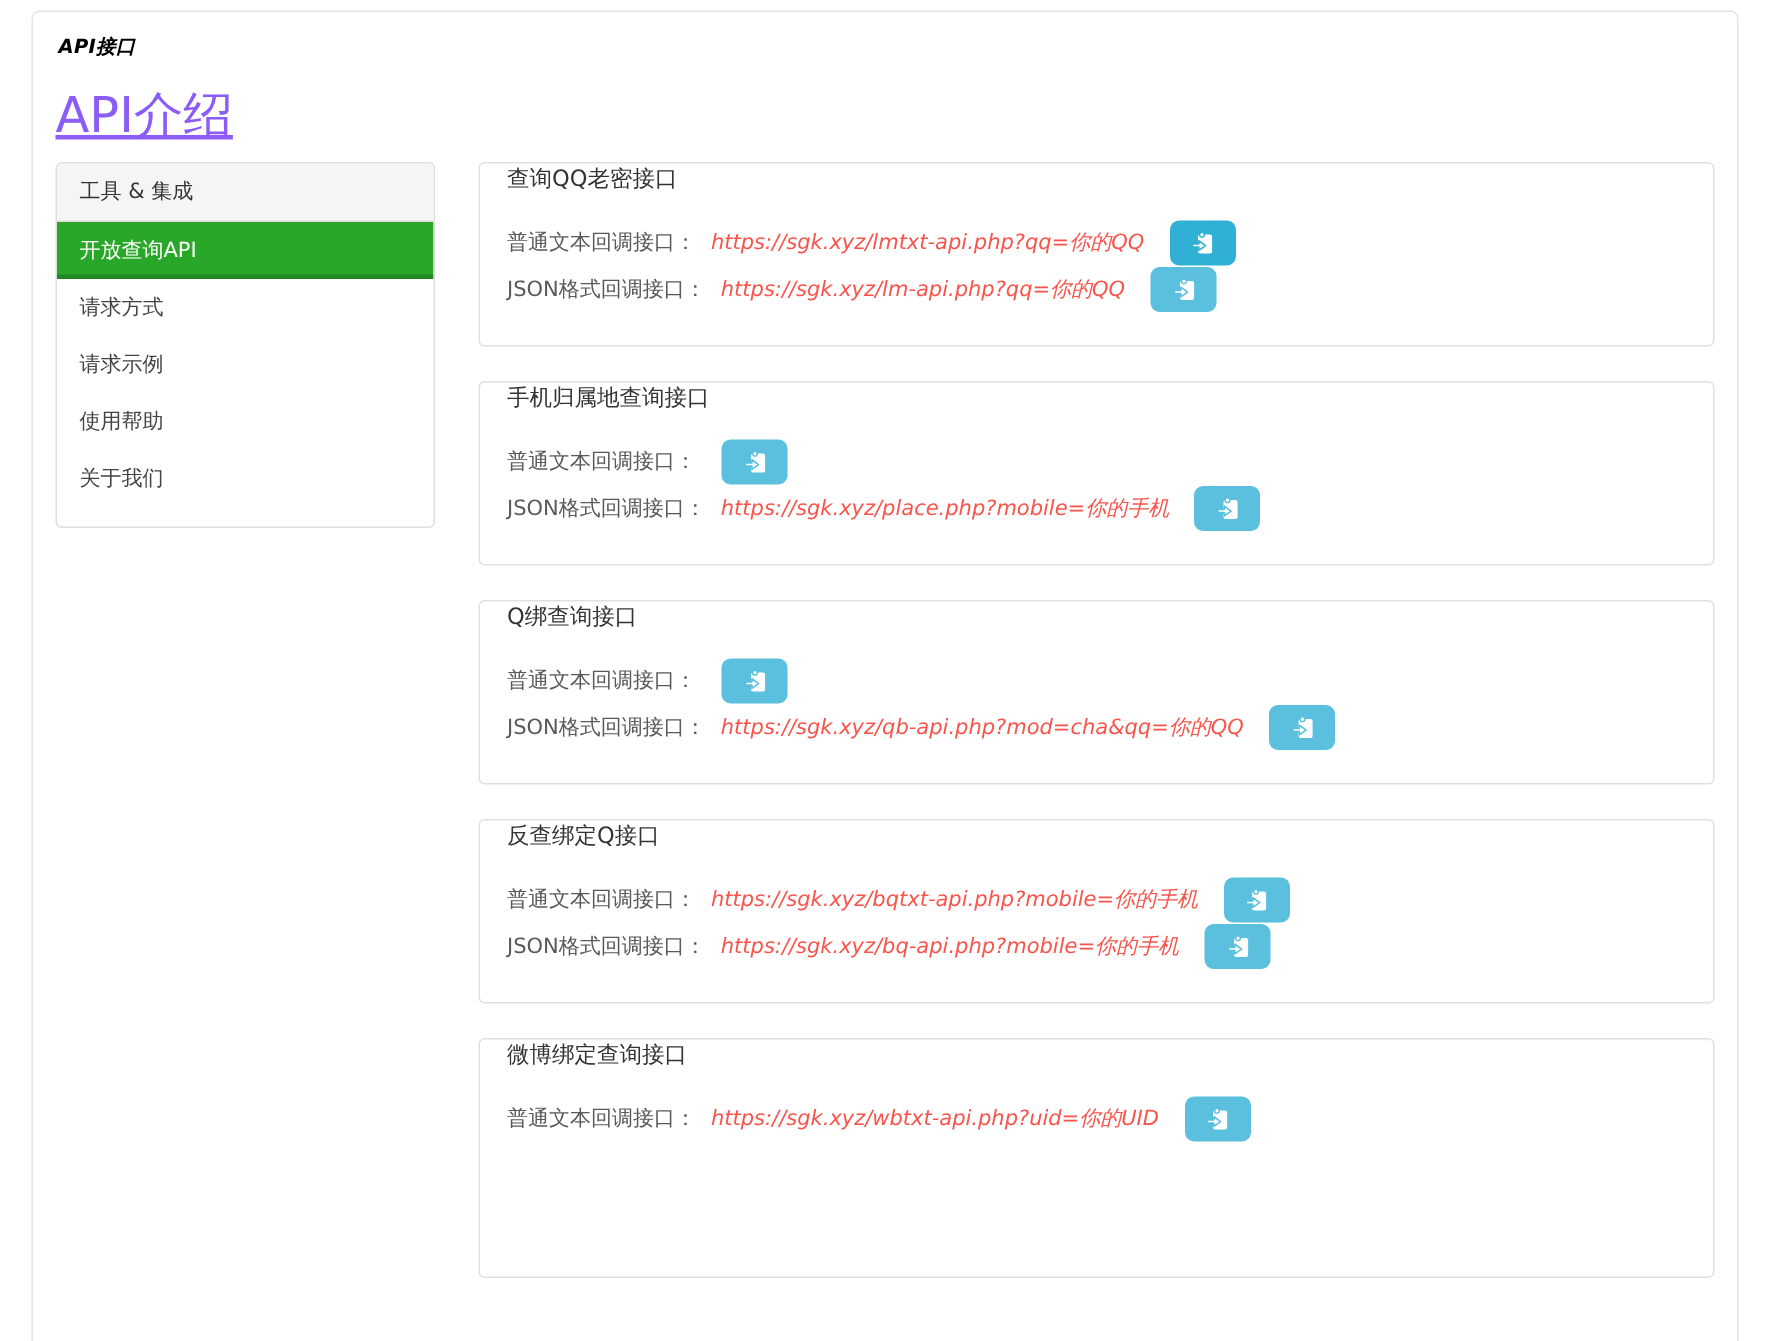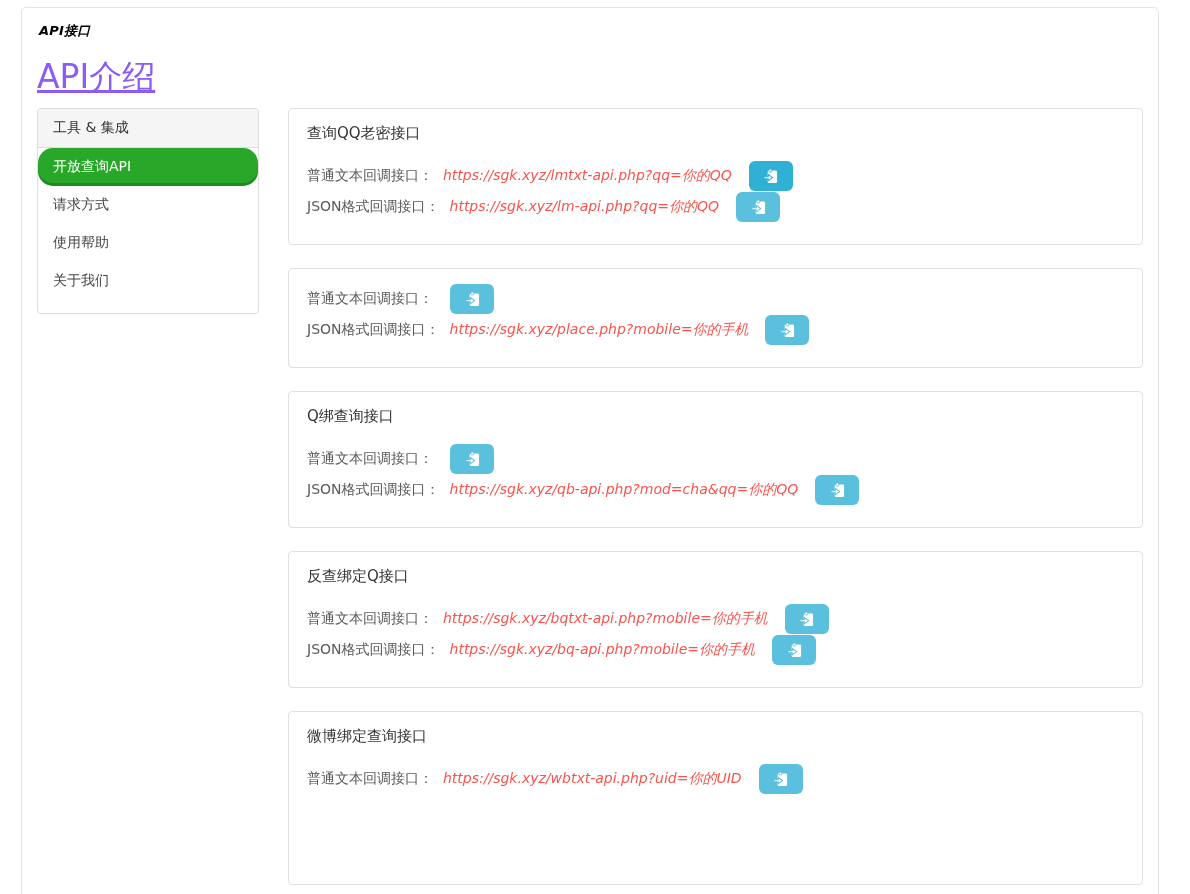--- a/index.html
+++ b/index.html
@@ -8,32 +8,32 @@
   .page {
     position: absolute; left: 21px; top: 7px; width: 1138px; height: 1150px;
     border: 1px solid #e4e4e4; border-radius: 5px;
     padding: 14px 15px 20px 15px; background: #fff;
   }
   .crumb { font-size: 13px; font-weight: bold; color: #000000; padding-left: 2px; letter-spacing: .2px; font-style: italic; }
   h1.title { font-size: 33px; font-weight: 400; color: #8b5cf6; margin: 14px 0 8px 0; line-height: 1.4; text-decoration: underline; }
   .columns { display: flex; align-items: flex-start; gap: 29px; }
 
   
-  .sidebar { width: 222px; flex-shrink: 0; border: 1px solid #ddd; border-radius: 4px;
+  .sidebar { width: 253px; flex-shrink: 0; border: 1px solid #ddd; border-radius: 4px;
     overflow: hidden; background: #fff; padding-bottom: 13px; }
   .side-header { background: #f5f5f5; border-bottom: 1px solid #ddd; padding: 10px 15px;
     font-size: 14px; color: #333; }
   .side-item { padding: 10px 15px; font-size: 14px; color: #444; cursor: pointer; }
   .side-item.active { background: #28a728; color: #fff;
-    box-shadow: inset 0 -3px 0 rgba(0,0,0,0.18); border-radius: 15px; }
+    box-shadow: inset 0 -3px 0 rgba(0,0,0,0.18); }
 
   
   .cards { flex: 1; min-width: 0; }
   .card { border: 1px solid #e0e0e0; border-radius: 4px; background: #fff;
-    padding: 15px 18px 22px 18px; margin-bottom: 23px; }
+    padding: 1px 18px 22px 18px; margin-bottom: 23px; }
   .card.cut { padding-bottom: 90px; margin-bottom: 0; }
   .card-title { font-size: 15px; font-weight: 400; color: #333; margin-bottom: 18px; }
   .api-row { display: flex; align-items: center; min-height: 30px; text-align: center; }
   .api-row + .api-row { margin-top: 1px; }
   .api-label { font-size: 14px; color: #595959; white-space: nowrap; }
   .api-link { font-size: 14px; color: #f8544c; text-decoration: none; margin-left: 10px; white-space: nowrap; font-style: italic; }
   .copy-btn { margin-left: 17px; width: 44px; height: 30px; border: none; border-radius: 6px;
     background: #5bc0de; display: inline-flex; align-items: center; justify-content: center;
     cursor: pointer; flex-shrink: 0; }
   .copy-btn.dark { background: #31b0d5; }
@@ -47,20 +47,21 @@
 <div class="page">
   <div class="crumb">API接口</div>
   <h1 class="title">API介绍</h1>
 
   <div class="columns">
 
     <nav class="sidebar">
       <div class="side-header">工具 &amp; 集成</div>
       <div class="side-item active">开放查询API</div>
       <div class="side-item">请求方式</div>
+      <div class="side-item">请求示例</div>
       <div class="side-item">使用帮助</div>
       <div class="side-item">关于我们</div>
     </nav>
 
     <main class="cards">
 
       <section class="card">
         <h2 class="card-title">查询QQ老密接口</h2>
         <div class="api-row">
           <span class="api-label">普通文本回调接口：</span>
@@ -84,20 +85,21 @@
                 <rect x="5" y="2.5" width="10" height="13.5" rx="1.5" fill="#fff"></rect>
                 <circle cx="7.8" cy="2.6" r="1.7" fill="#fff" class="bg-stroke" stroke-width="1"></circle>
                 <path class="bg-stroke" d="M1 9.2 h4.6 V6.9 L10.4 10.3 5.6 13.7 V11.4 H1 z" fill="#fff" stroke-width="1.1" stroke-linejoin="round"></path>
               </svg>
             </span>
           </button>
         </div>
       </section>
 
       <section class="card">
+        <h2 class="card-title">手机归属地查询接口</h2>
         <div class="api-row">
           <span class="api-label">普通文本回调接口：</span>
           <button class="copy-btn">
             <span>
               <svg width="15" height="16" viewBox="0 0 16 17">
                 <rect x="5" y="2.5" width="10" height="13.5" rx="1.5" fill="#fff"></rect>
                 <circle cx="7.8" cy="2.6" r="1.7" fill="#fff" class="bg-stroke" stroke-width="1"></circle>
                 <path class="bg-stroke" d="M1 9.2 h4.6 V6.9 L10.4 10.3 5.6 13.7 V11.4 H1 z" fill="#fff" stroke-width="1.1" stroke-linejoin="round"></path>
               </svg>
             </span>

